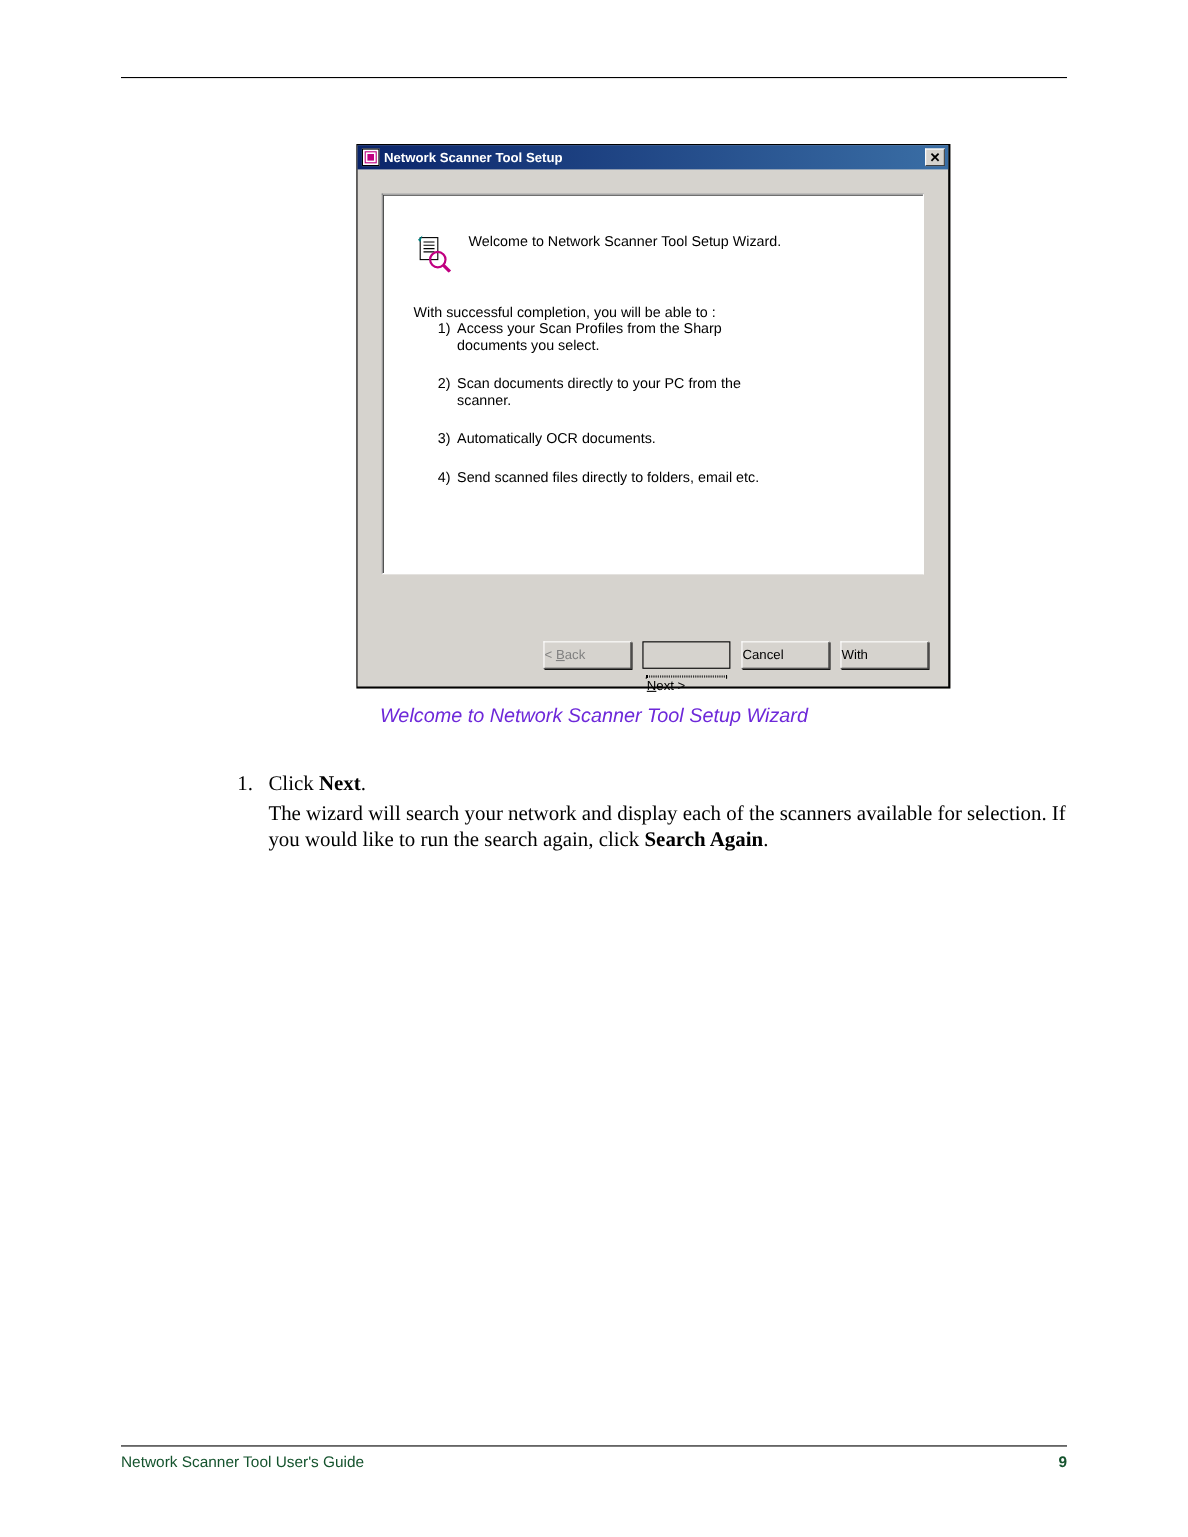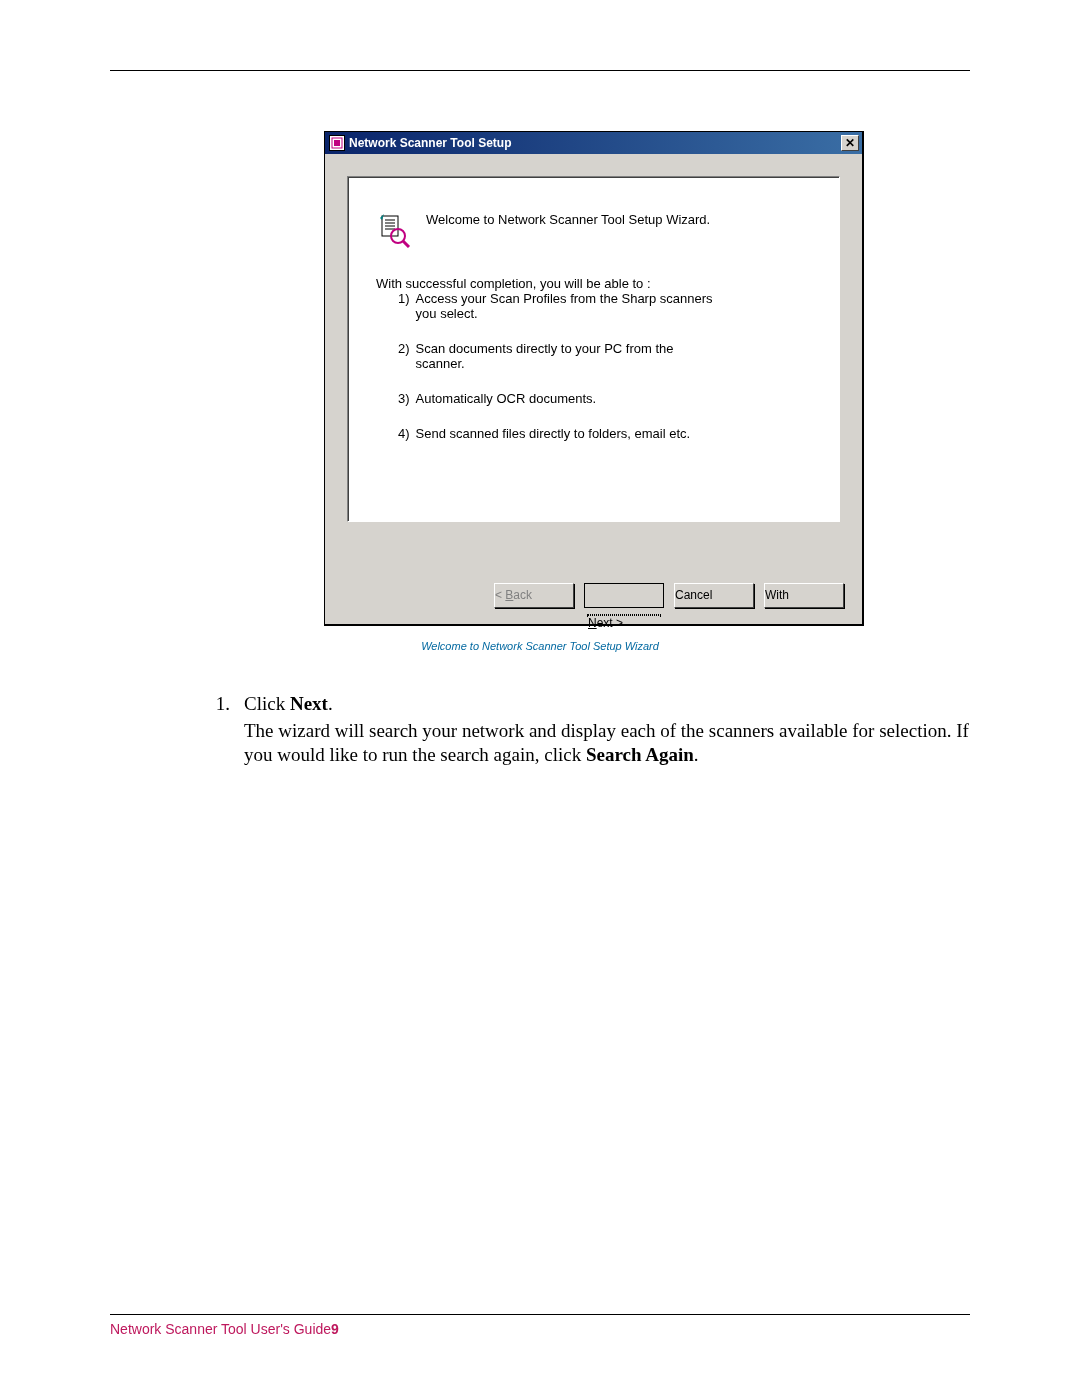--- a/index.html
+++ b/index.html
@@ -136,23 +136,23 @@
     inset: 2px;
     border: 1px dotted #000;
     line-height: 17px;
     margin-top: 28px;
   }
   .btn .ul { text-decoration: underline; }
   .caption {
     text-align: center;
     font-style: italic;
     font-family: Arial, Helvetica, sans-serif;
-    font-size: 11px;
+    font-size: 18px;
     margin: 14px 0 40px 0;
-    color: #0369a1;
+    color: #6d28d9;
   }
   .instructions {
     font-family: "Times New Roman", Times, serif;
     font-size: 19px;
     line-height: 1.3;
     color: #000;
     padding-left: 100px;
   }
   .instr-row { display: flex; gap: 14px; }
   .instr-num { min-width: 20px; text-align: right; }
@@ -165,24 +165,24 @@
     bottom: 60px;
     width: 860px;
   }
   .hr-bot {
     border: none;
     border-top: 1px solid #000;
     margin: 0 0 6px 0;
   }
   .footer-row {
     display: flex;
-    justify-content: flex-start;
+    justify-content: space-between;
     font-family: Arial, Helvetica, sans-serif;
     font-size: 14px;
-    color: #be185d;
+    color: #14532d;
   }
   .footer-row .pg { font-weight: bold; }
 </style>
 </head>
 <body>
 
 <div class="page">
   <hr class="hr-top">
 
   <div class="dialog-wrap">
@@ -214,21 +214,21 @@
                 <line x1="27" y1="29" x2="33" y2="35" stroke="#c00080" stroke-width="3"></line>
                 <path d="M 4 6 L 8 2 L 6 8 Z" fill="#008080"></path>
               </svg>
             </span>
             <p>Welcome to Network Scanner Tool Setup Wizard.</p>
           </div>
           <p class="intro-line">With successful completion, you will be able to :</p>
           <div class="feature-list">
             <div class="feature-item">
               <span class="feature-num">1)</span>
-              <span>Access your Scan Profiles from the Sharp scanners you select.</span>
+              <span>Access your Scan Profiles from the Sharp documents you select.</span>
             </div>
             <div class="feature-item">
               <span class="feature-num">2)</span>
               <span>Scan documents directly to your PC from the scanner.</span>
             </div>
             <div class="feature-item">
               <span class="feature-num">3)</span>
               <span>Automatically OCR documents.</span>
             </div>
             <div class="feature-item">

